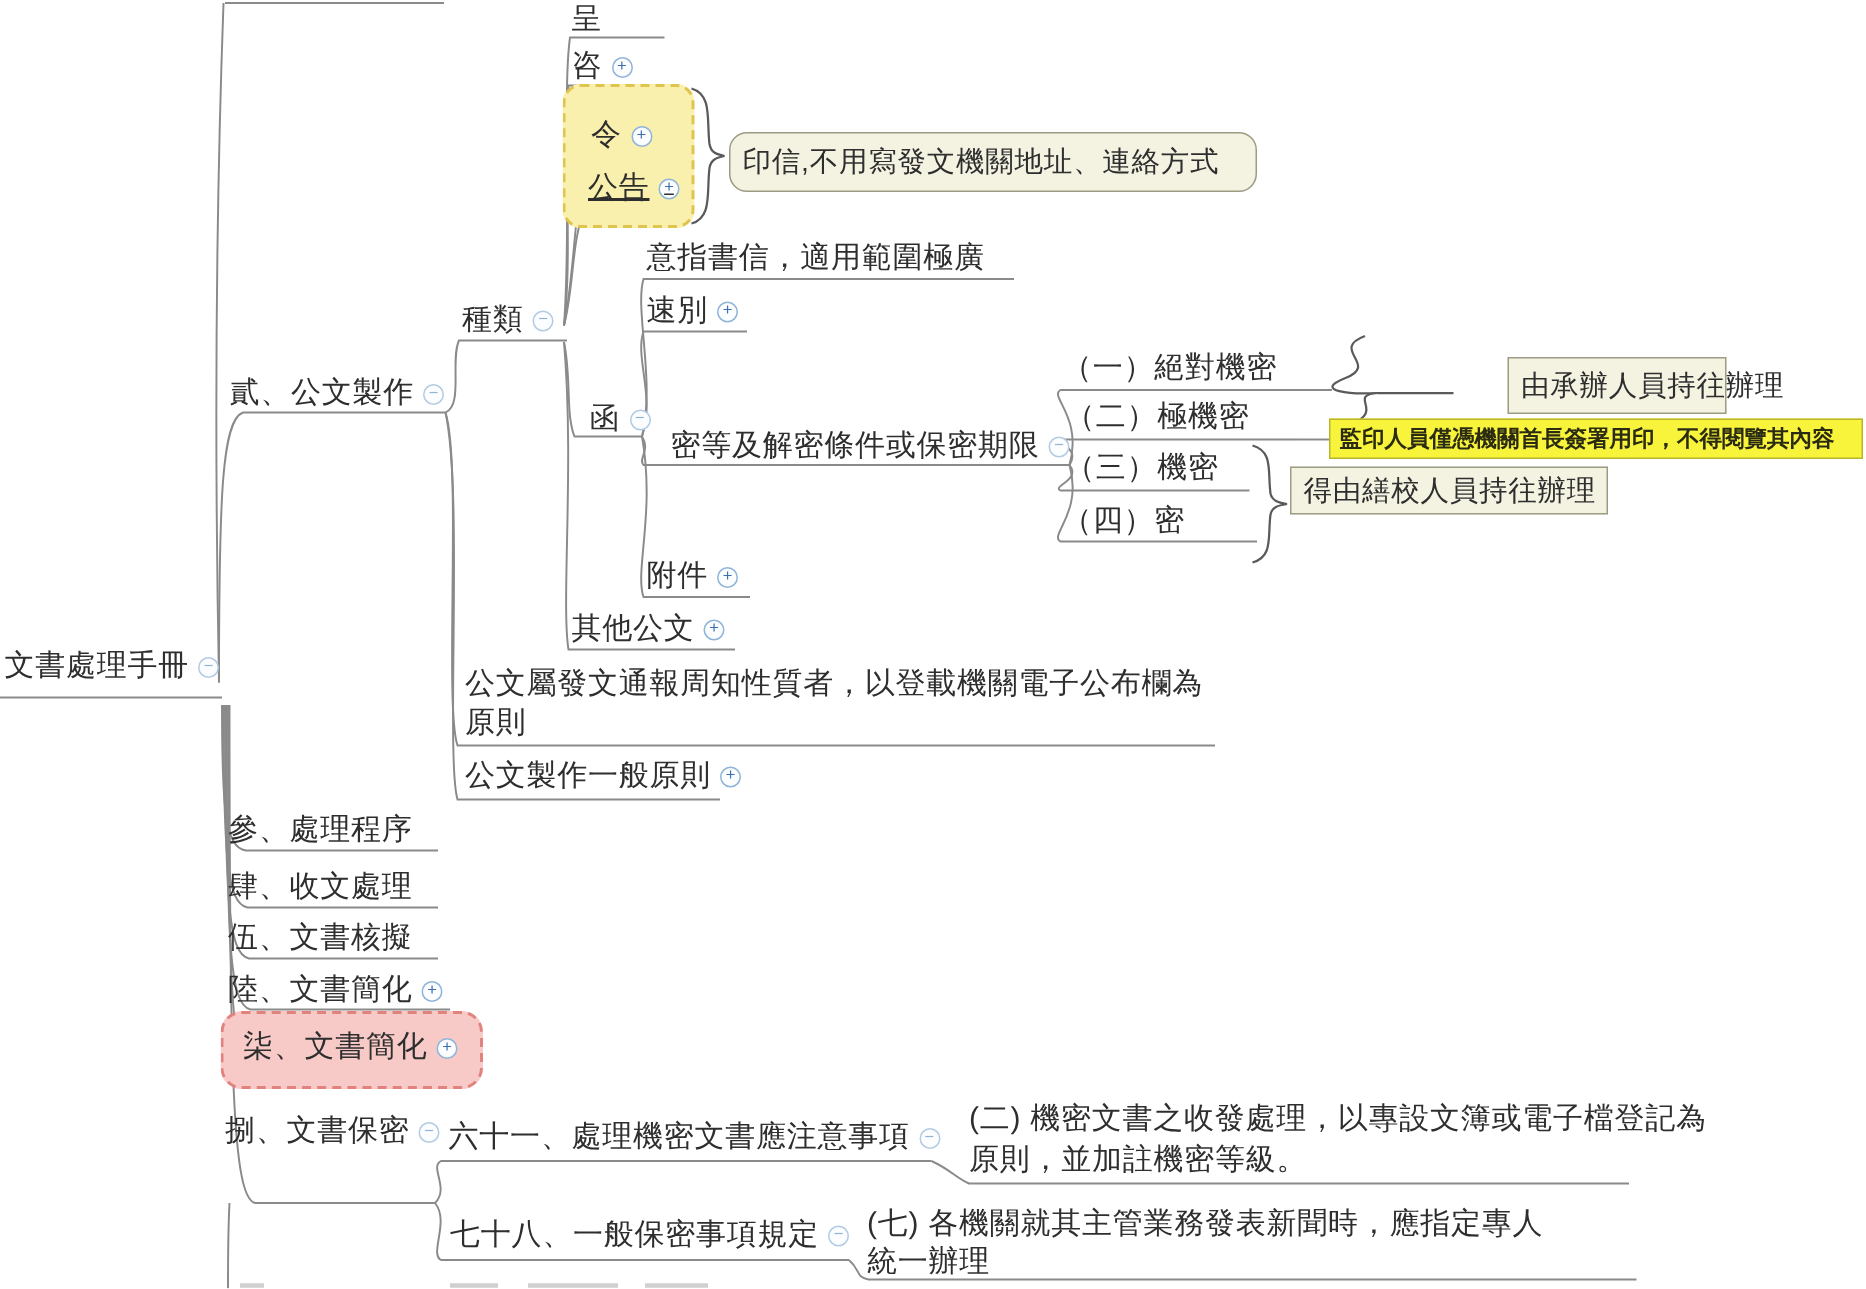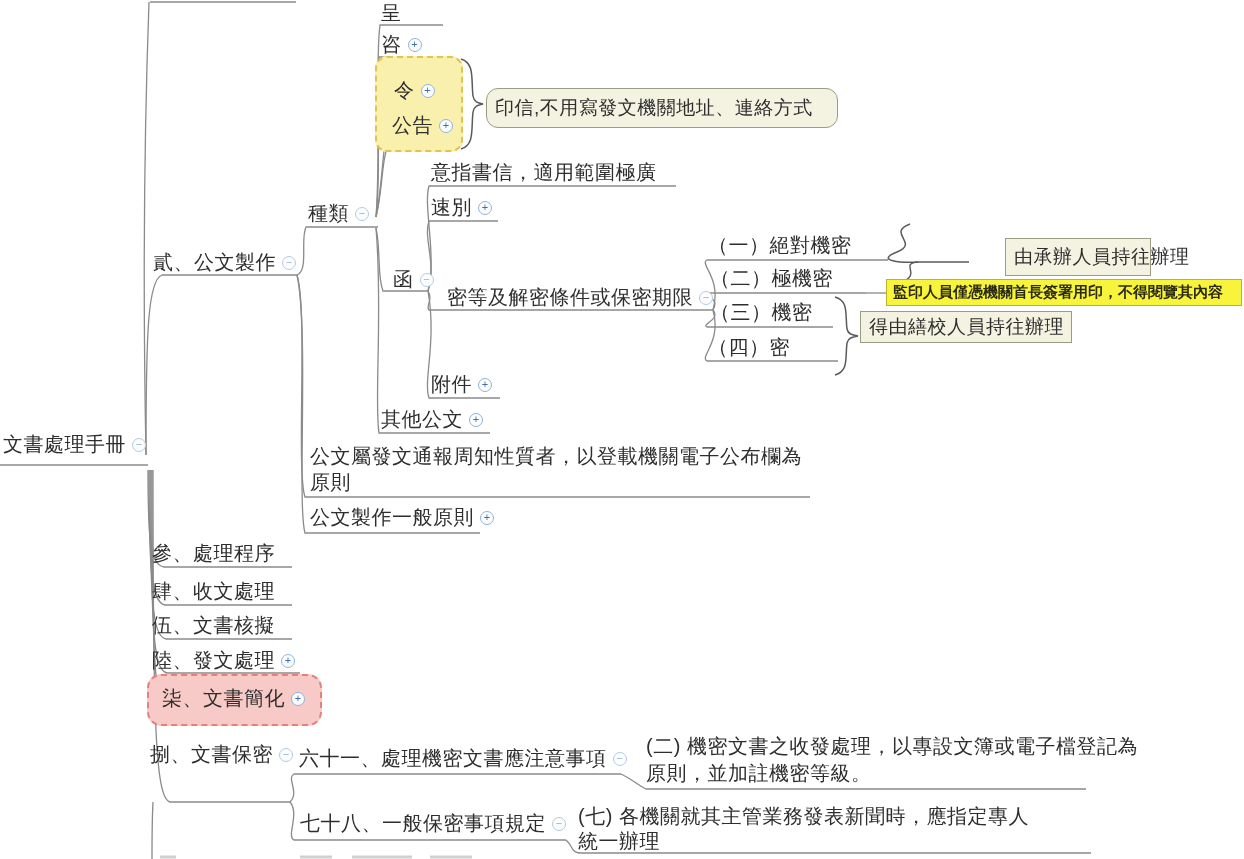--- a/index.html
+++ b/index.html
@@ -104,21 +104,21 @@
   <div class="topic" style="left:152px;top:542px;">
     <span class="lbl">參、處理程序</span>
   </div>
   <div class="topic" style="left:152px;top:580px;">
     <span class="lbl">肆、收文處理</span>
   </div>
   <div class="topic" style="left:152px;top:614px;">
     <span class="lbl">伍、文書核擬</span>
   </div>
   <div class="topic" style="left:152px;top:649px;">
-    <span class="lbl">陸、發文處理</span>
+    <span class="lbl">陸、文書簡化</span>
     <span class="exp plus">+</span>
   </div>
   <div class="topic" style="left:162px;top:687px;">
     <span class="lbl">柒、文書簡化</span>
     <span class="exp plus">+</span>
   </div>
   <div class="topic" style="left:150px;top:743px;">
     <span class="lbl">捌、文書保密</span>
     <span class="exp minus">−</span>
   </div>
@@ -131,21 +131,21 @@
     <span class="lbl">呈</span>
   </div>
   <div class="topic" style="left:381px;top:33px;">
     <span class="lbl">咨</span>
     <span class="exp plus">+</span>
   </div>
   <div class="topic" style="left:394px;top:79px;">
     <span class="lbl">令</span>
     <span class="exp plus">+</span>
   </div>
-  <div class="topic" style="left:392px;top:114px;">
+  <div class="topic" style="left:392px;top:114px;text-decoration:underline;">
     <span class="lbl">公告</span>
     <span class="exp plus">+</span>
   </div>
   <div class="topic" style="left:393px;top:268px;">
     <span class="lbl">函</span>
     <span class="exp minus">−</span>
   </div>
   <div class="topic" style="left:431px;top:161px;">
     <span class="lbl">意指書信，適用範圍極廣</span>
   </div>

